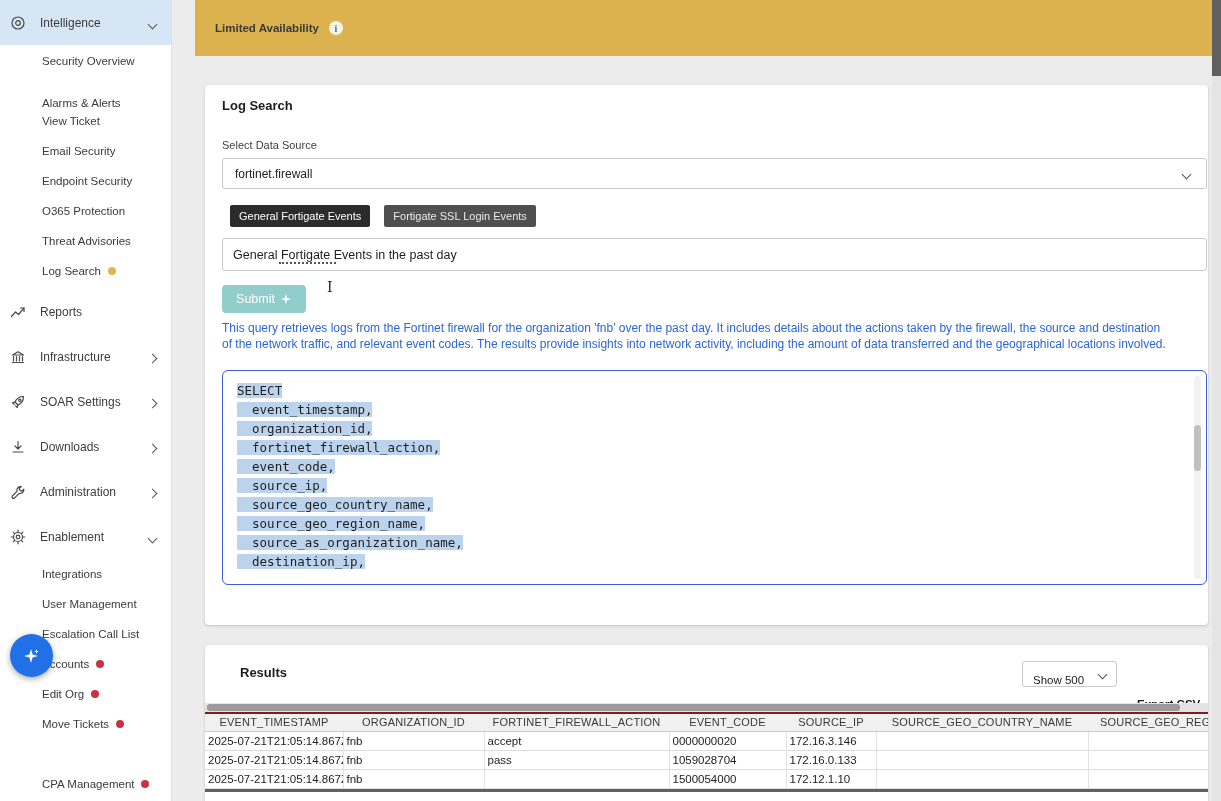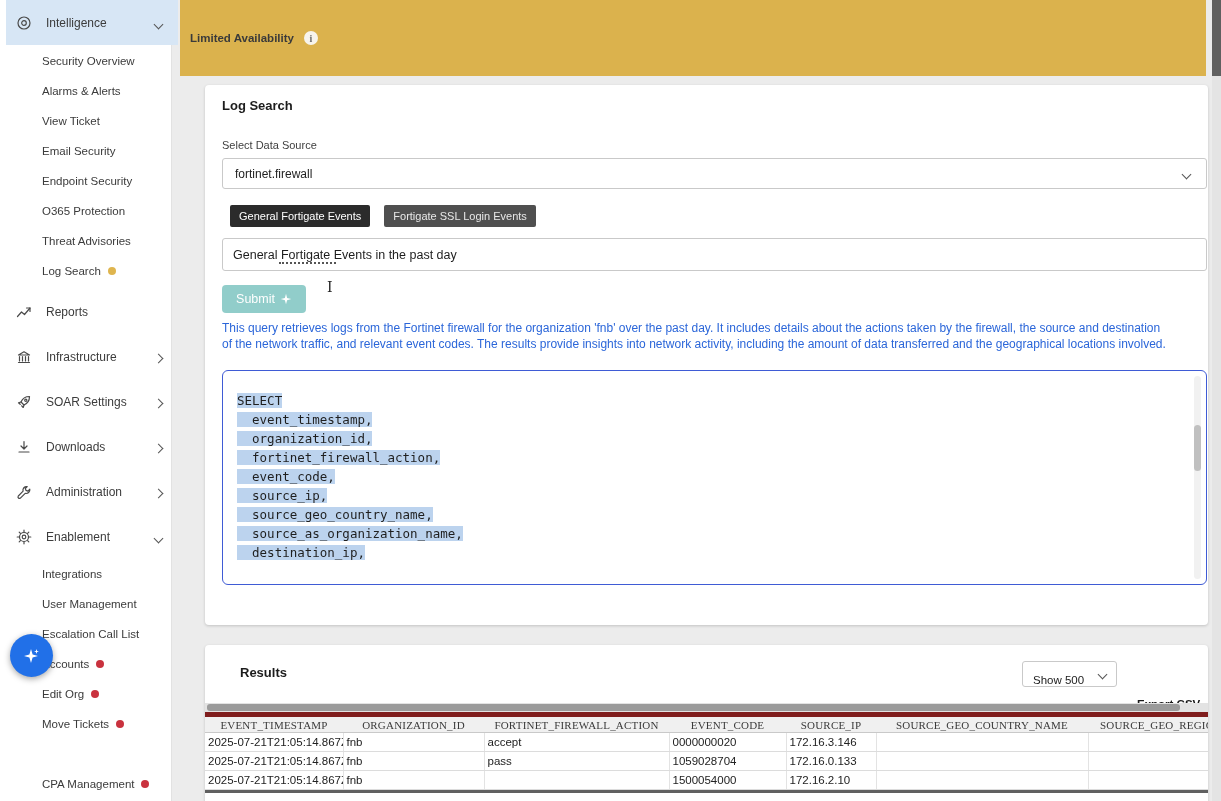--- a/index.html
+++ b/index.html
@@ -2,73 +2,73 @@
 <html><head>
 <meta charset="utf-8">
 <style>
   * { margin:0; padding:0; box-sizing:border-box; }
   html,body { width:1221px; height:801px; }
   body { font-family:"Liberation Sans", sans-serif; background:#ececec; overflow:hidden; }
   .app { position:relative; width:1221px; height:801px; overflow:hidden; background:#ececec; }
 
   
   .sidebar { position:absolute; left:0; top:0; width:172px; height:801px; background:#ffffff; border-right:1px solid #e2e2e2; z-index:5; }
-  .sec { position:absolute; left:0; width:172px; height:44px; display:flex; align-items:center; padding-left:10px; cursor:pointer;margin-left:6px; }
+  .sec { position:absolute; left:0; width:172px; height:44px; display:flex; align-items:center; padding-left:10px; cursor:pointer; }
   .sec.active { background:#d7e6f5; height:45px; }
   .sec .icn { width:30px; display:flex; align-items:center; }
   .sec .lbl { font-size:12px; color:#3c3c3c; }
   .sec .chev-wrap { margin-left:auto; margin-right:16px; }
   .sub { position:absolute; left:0; width:172px; height:30px; display:flex; align-items:center; padding-left:42px; cursor:pointer; }
   .sub .lbl { font-size:11.5px; color:#3b3b3b; }
   .dot { width:8px; height:8px; border-radius:50%; display:inline-block; margin-left:7px; }
   .dot.red { background:#c9323e; }
   .dot.yellow { background:#dfb54e; }
   .chev { width:7px; height:7px; border-right:1.6px solid #555; border-bottom:1.6px solid #555; display:inline-block; }
   .chev.down { transform:rotate(45deg); }
   .chev.right { transform:rotate(-45deg); }
   svg.ic { stroke:#4a4a4a; fill:none; stroke-width:1.2; stroke-linecap:round; stroke-linejoin:round; }
 
   
-  .banner { position:absolute; left:180px; top:0; width:1026px; height:76px; background:#dbb24d; display:flex; align-items:center; padding-left:10px; }
+  .banner { position:absolute; left:195px; top:0; width:1026px; height:56px; background:#dbb24d; display:flex; align-items:center; padding-left:20px; }
   .banner .txt { font-size:11.5px; color:#3a3a3a; font-weight:bold; }
   .info-ic { width:14px; height:14px; border-radius:50%; background:#f7f4ec; color:#6b6b6b; font-size:10px; font-weight:bold; display:inline-flex; align-items:center; justify-content:center; margin-left:10px; font-family:"Liberation Serif", serif; }
 
   
   .card { position:absolute; background:#fff; border-radius:4px; box-shadow:0 1px 3px rgba(0,0,0,.18); }
   .card1 { left:205px; top:85px; width:1003px; height:540px; }
   .card1 .title { position:absolute; left:17px; top:13px; font-size:13px; font-weight:bold; color:#1c1c1c; }
   .field-label { position:absolute; left:17px; top:54px; font-size:11px; color:#3f3f3f; }
   .select { position:absolute; left:17px; right:1px; top:73px; height:31px; border:1px solid #c9c9c9; border-radius:3px; background:#fff; display:flex; align-items:center; padding:0 12px; font-size:12px; color:#222; cursor:pointer; }
   .select .chev { position:absolute; right:16px; top:12px; }
   .chips { position:absolute; left:17px; top:120px; display:flex; gap:14px; }
   .chip { font-size:11px; padding:5px 9px; border-radius:2px; cursor:pointer; }
   .chip.on { background:#2b2b2b; color:#fff;margin-left:8px; }
   .chip.off { background:#4f4f4f; color:#e8e8e8; }
   .qinput { position:absolute; left:17px; right:1px; top:153px; height:33px; border:1px solid #c9c9c9; border-radius:3px; font-size:12.5px; color:#1d1d1d; padding:0 10px; font-family:"Liberation Sans", sans-serif; background:#fff; }
   .squiggle { position:absolute; left:74px; top:177px; width:57px; border-bottom:2px dotted #555; }
   .ibeam { position:absolute; left:122px; top:194px; font-family:"DejaVu Serif", serif; font-size:14px; color:#222; }
   .submit { position:absolute; left:17px; top:200px; width:84px; height:28px; background:#49aca7; opacity:.6; border:none; border-radius:4px; color:#fff; font-size:12.5px; display:flex; align-items:center; justify-content:center; gap:5px; cursor:pointer; font-family:"Liberation Sans", sans-serif; }
   .desc { position:absolute; left:17px; top:236px; width:950px; font-size:12px; line-height:15.5px; color:#2b66d9; }
-  .code { position:absolute; left:17px; right:1px; top:285px; height:215px; border:1.5px solid #3f5bd5; border-radius:6px; background:#fff; padding:20px 14px; font-family:"DejaVu Sans Mono", monospace; font-size:12.5px; line-height:19px; color:#1f1f1f; overflow:hidden; }
+  .code { position:absolute; left:17px; right:1px; top:285px; height:215px; border:1.5px solid #3f5bd5; border-radius:6px; background:#fff; padding:10px 14px; font-family:"DejaVu Sans Mono", monospace; font-size:12.5px; line-height:19px; color:#1f1f1f; overflow:hidden; }
   .code .ln { white-space:pre; }
   .code .ln span { background:#bcd3ee; white-space:pre; }
   .code-track { position:absolute; right:5px; top:5px; bottom:5px; width:7px; background:#f1f1f1; border-radius:4px; }
   .code-thumb { position:absolute; right:5px; top:54px; width:7px; height:46px; background:#c0c0c0; border-radius:4px; }
 
   
   .card2 { left:205px; top:645px; width:1003px; height:160px; overflow:hidden; }
   .card2 .title { position:absolute; left:35px; top:20px; font-size:13px; font-weight:bold; color:#1c1c1c; }
   .show-box { position:absolute; left:817px; top:16px; width:95px; height:26px; border:1px solid #c9c9c9; border-radius:3px; background:#fff; display:flex; align-items:flex-end; padding:0 10px; font-size:11.5px; color:#222; cursor:pointer; }
   .show-box .chev { position:absolute; right:10px; top:9px; }
   .export { position:absolute; left:932px; top:21px; font-size:11.5px; font-weight:bold; color:#1a1a1a; cursor:pointer; background:none; border:none; font-family:"Liberation Sans", sans-serif;margin-top:32px; }
   .tbl-wrap { position:absolute; left:0; right:0; top:58px; overflow:hidden; }
   .hscroll { height:9px; background:#e3e3e3; position:relative; }
   .hscroll .thumb { position:absolute; left:2px; top:1px; height:7px; width:97%; background:#9b9b9b; border-radius:3px; }
   table { border-collapse:collapse; table-layout:fixed; width:1133px; }
-  th { height:18px; background:#f0f0f0; font-weight:normal; font-size:11px; color:#3a3a3a; border-bottom:1px solid #c9c9c9; border-top:5px solid #7f1d1d; text-align:center; letter-spacing:.2px; overflow:hidden; white-space:nowrap;font-family:Liberation Serif, serif; }
+  th { height:18px; background:#f0f0f0; font-weight:normal; font-size:11px; color:#3a3a3a; border-bottom:1px solid #c9c9c9; border-top:2px solid #7f1d1d; text-align:center; letter-spacing:.2px; overflow:hidden; white-space:nowrap; }
   th.left { text-align:left; padding-left:12px; }
   td { height:19px; font-size:11.5px; color:#222; padding:0 3px; border-bottom:1px solid #dcdcdc; border-right:1px solid #e3e3e3; background:#fff; overflow:hidden; white-space:nowrap; }
   .end-bar { height:3px; background:#606060; }
 
   
   .fab { position:absolute; left:10px; top:634px; width:43px; height:43px; border-radius:50%; background:#2170e8; box-shadow:0 2px 6px rgba(0,0,0,.35); display:flex; align-items:center; justify-content:center; z-index:10; cursor:pointer; border:none; }
   .vscroll-track { position:absolute; right:0; top:0; width:9px; height:801px; background:#e4e4e4; z-index:20; }
   .vscroll-thumb { position:absolute; right:0; top:0; width:9px; height:76px; background:#606060; z-index:21; }
 </style>
 </head>
@@ -85,21 +85,21 @@
             <circle cx="8" cy="8" r="2.3"></circle>
           </svg>
       </span>
       <span class="lbl">Intelligence</span>
       <span class="chev-wrap"><span class="chev down"></span></span>
     </div>
 
     <div class="sub" style="top:46px">
         <span class="lbl">Security Overview</span>
       </div>
-    <div class="sub" style="top:76px">
+    <div class="sub" style="top:88px">
         <span class="lbl">Alarms &amp; Alerts</span>
       </div>
     <div class="sub" style="top:106px">
         <span class="lbl">View Ticket</span>
       </div>
     <div class="sub" style="top:166px">
         <span class="lbl">Endpoint Security</span>
       </div>
     <div class="sub" style="top:136px">
         <span class="lbl">Email Security</span>
@@ -241,20 +241,21 @@
     <p class="desc">This query retrieves logs from the Fortinet firewall for the organization 'fnb' over the past day. It includes details about the actions taken by the firewall, the source and destination of the network traffic, and relevant event codes. The results provide insights into network activity, including the amount of data transferred and the geographical locations involved.</p>
 
     <div class="code">
       <div class="ln"><span>SELECT</span></div>
       <div class="ln"><span>  event_timestamp,</span></div>
       <div class="ln"><span>  organization_id,</span></div>
       <div class="ln"><span>  fortinet_firewall_action,</span></div>
       <div class="ln"><span>  event_code,</span></div>
       <div class="ln"><span>  source_ip,</span></div>
       <div class="ln"><span>  source_geo_country_name,</span></div>
+      <div class="ln"><span>  source_geo_region_name,</span></div>
       <div class="ln"><span>  source_as_organization_name,</span></div>
       <div class="ln"><span>  destination_ip,</span></div>
       <div class="code-track"></div>
       <div class="code-thumb"></div>
     </div>
   </section>
 
   <section class="card card2">
     <div class="title">Results</div>
 
@@ -306,21 +307,21 @@
             <td>1059028704</td>
             <td>172.16.0.133</td>
             <td></td>
             <td></td>
           </tr>
           <tr>
             <td>2025-07-21T21:05:14.867Z</td>
             <td>fnb</td>
             <td></td>
             <td>1500054000</td>
-            <td>172.16.2.10</td>
+            <td>172.12.1.10</td>
             <td></td>
             <td></td>
           </tr>
         </tbody>
       </table>
       <div class="end-bar"></div>
     </div>
   </section>
 
   <button class="fab">

